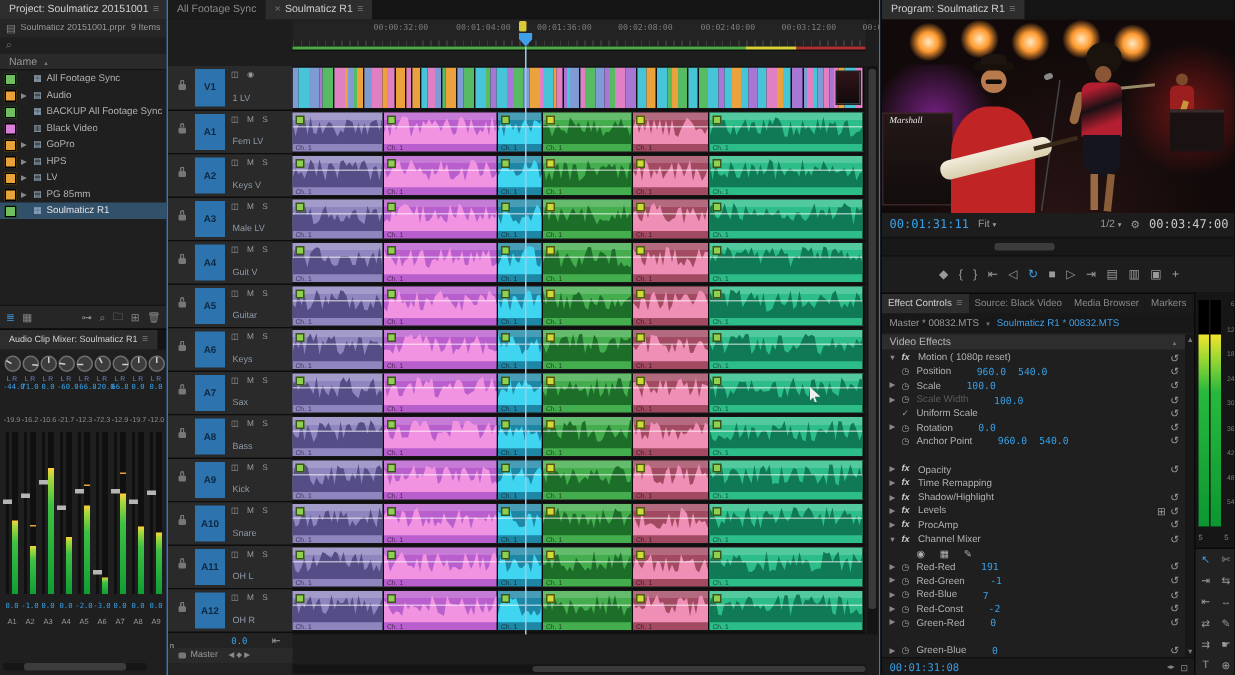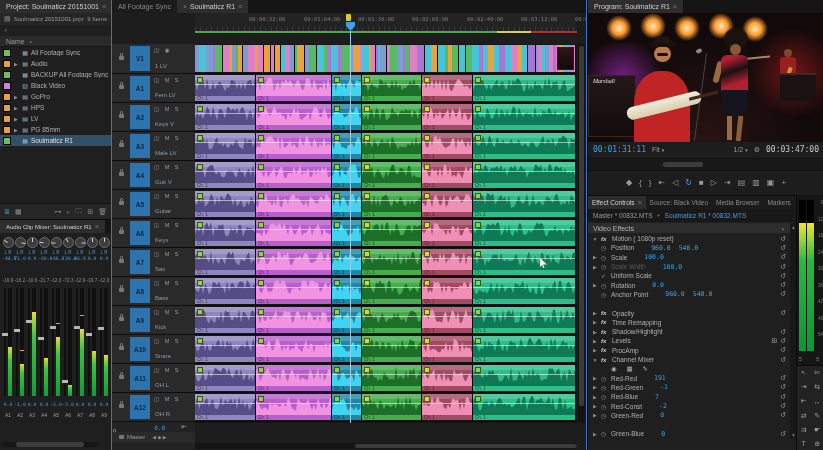--- a/index.html
+++ b/index.html
@@ -1487,20 +1487,26 @@
             <span class="tc">0</span>
           </span>
           <span class="grow"></span>
           <span class="rst">↺</span>
         </div>
       </div>
     <div id="fx-vscroll">
       <span class="a" style="top:1px">▲</span>
       <span class="a" style="bottom:1px">▼</span>
     </div>
+    <div id="fx-bottom">
+      <span class="tc" style="font-size:7px">00:01:31:08</span>
+      <span class="grow"></span>
+      <span style="font-size:5px;color:#8a8a8a">◂▸</span>
+      <span style="font-size:6px;color:#8a8a8a">⊡</span>
+    </div>
   </section>
 
   <section class="panel" id="meters-panel">
     <div class="mbar" style="left:2px">
         <div class="fill"></div>
       </div>
     <div class="mbar" style="left:10px">
         <div class="fill"></div>
       </div>
     <div id="mscale">

